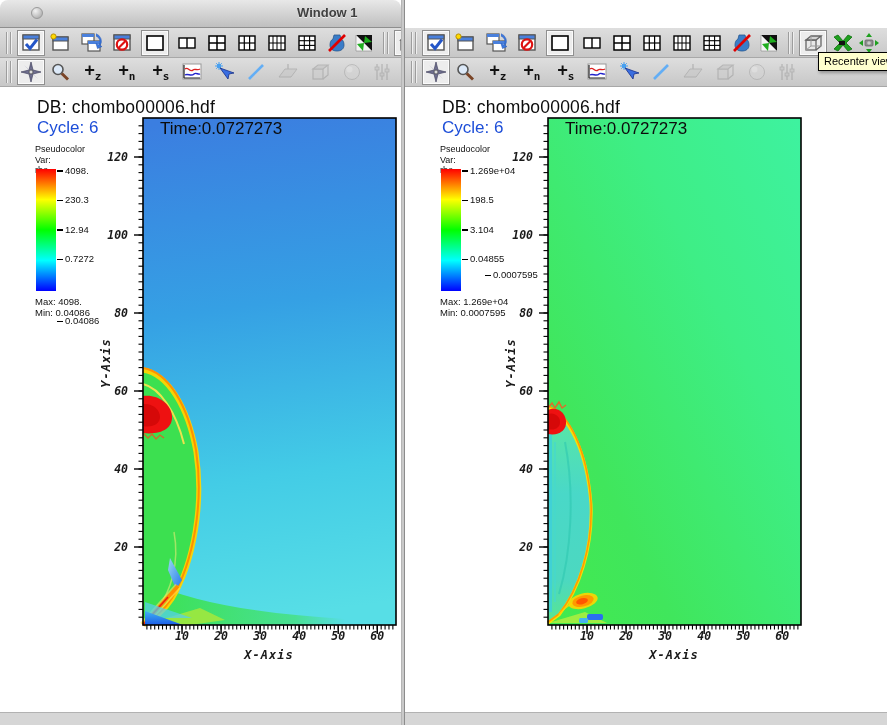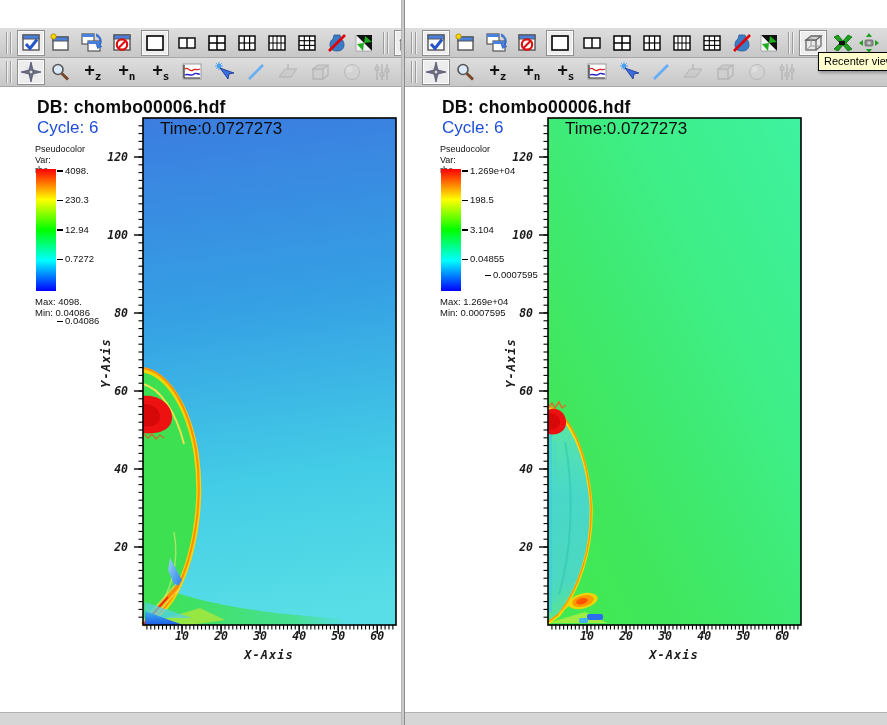--- a/index.html
+++ b/index.html
@@ -30,21 +30,21 @@
   .tbtn.frame{width:28px;height:26px;background:#ededed;border:1px solid #8f8f8f;
     box-shadow:inset 0 0 0 1px #fbfbfb;box-sizing:border-box;}
   .tbtn.dim{opacity:.45;filter:grayscale(1);}
   .ico{width:22px;height:22px;display:block;}
   .pick-ico{font-family:"DejaVu Sans Mono",monospace;color:#111;line-height:1;}
   .pick-ico b{font-size:17px;font-weight:bold;}
   .pick-ico sub{font-size:11px;font-weight:bold;}
   .viewport{position:absolute;left:0;right:0;top:87px;height:626px;background:#fff;}
   .winbottom{position:absolute;left:0;right:0;bottom:0;height:12px;background:#d6d6d6;
     border-top:1px solid #b2b2b2;}
-  .anno-db{position:absolute;left:37px;top:97px;font-size:17.5px;color:#0c0c0c;letter-spacing:.2px;font-weight:bold;}
+  .anno-db{position:absolute;left:37px;top:97px;font-size:17.5px;color:#0c0c0c;letter-spacing:.2px;}
   .anno-cycle{position:absolute;left:37px;top:118px;font-size:17px;color:#1d4ed8;}
   .anno-time{position:absolute;left:160px;top:119px;font-size:17px;color:#0c0c0c;z-index:6;}
   .legend{position:absolute;left:0;top:0;}
   .lg-title{position:absolute;left:35px;top:144px;font-size:9px;color:#111;}
   .lg-var{position:absolute;left:35px;top:155px;font-size:9px;color:#111;}
   .cbar{position:absolute;left:36px;top:169px;width:20px;height:122px;
     background:linear-gradient(#ff0000 0%,#ffff00 25%,#00ff00 50%,#00ffff 75%,#0000ff 100%);}
   .cbar-label{position:absolute;left:57px;font-size:9.5px;color:#111;white-space:nowrap;height:10px;line-height:10px;}
   .cbar-label i{display:inline-block;width:6px;height:1.5px;background:#000;vertical-align:middle;
     margin-right:2px;font-style:normal;}
@@ -203,20 +203,24 @@
       <line x1="11" y1="3" x2="11" y2="19" stroke="#9a9a9a" stroke-width="1.6"></line>
       <line x1="16" y1="3" x2="16" y2="19" stroke="#9a9a9a" stroke-width="1.6"></line>
       <rect x="4" y="6" width="4" height="3" fill="#bdbdbd" stroke="#8a8a8a" stroke-width=".8"></rect>
       <rect x="9" y="12" width="4" height="3" fill="#bdbdbd" stroke="#8a8a8a" stroke-width=".8"></rect>
       <rect x="14" y="8" width="4" height="3" fill="#bdbdbd" stroke="#8a8a8a" stroke-width=".8"></rect>
     </symbol>
   </defs>
 </svg>
 
 <div class="window" id="win1">
+  <div class="titlebar">
+    <span class="tb-circle"></span>
+    <span class="tb-title">Window 1</span>
+  </div>
 
   <div class="toolbar tbrow1">
     <span class="grip"></span>
     <button class="tbtn frame">
         <svg class="ico">
           <use href="#i-wincheck"></use>
         </svg>
       </button>
     <button class="tbtn">
         <svg class="ico">

